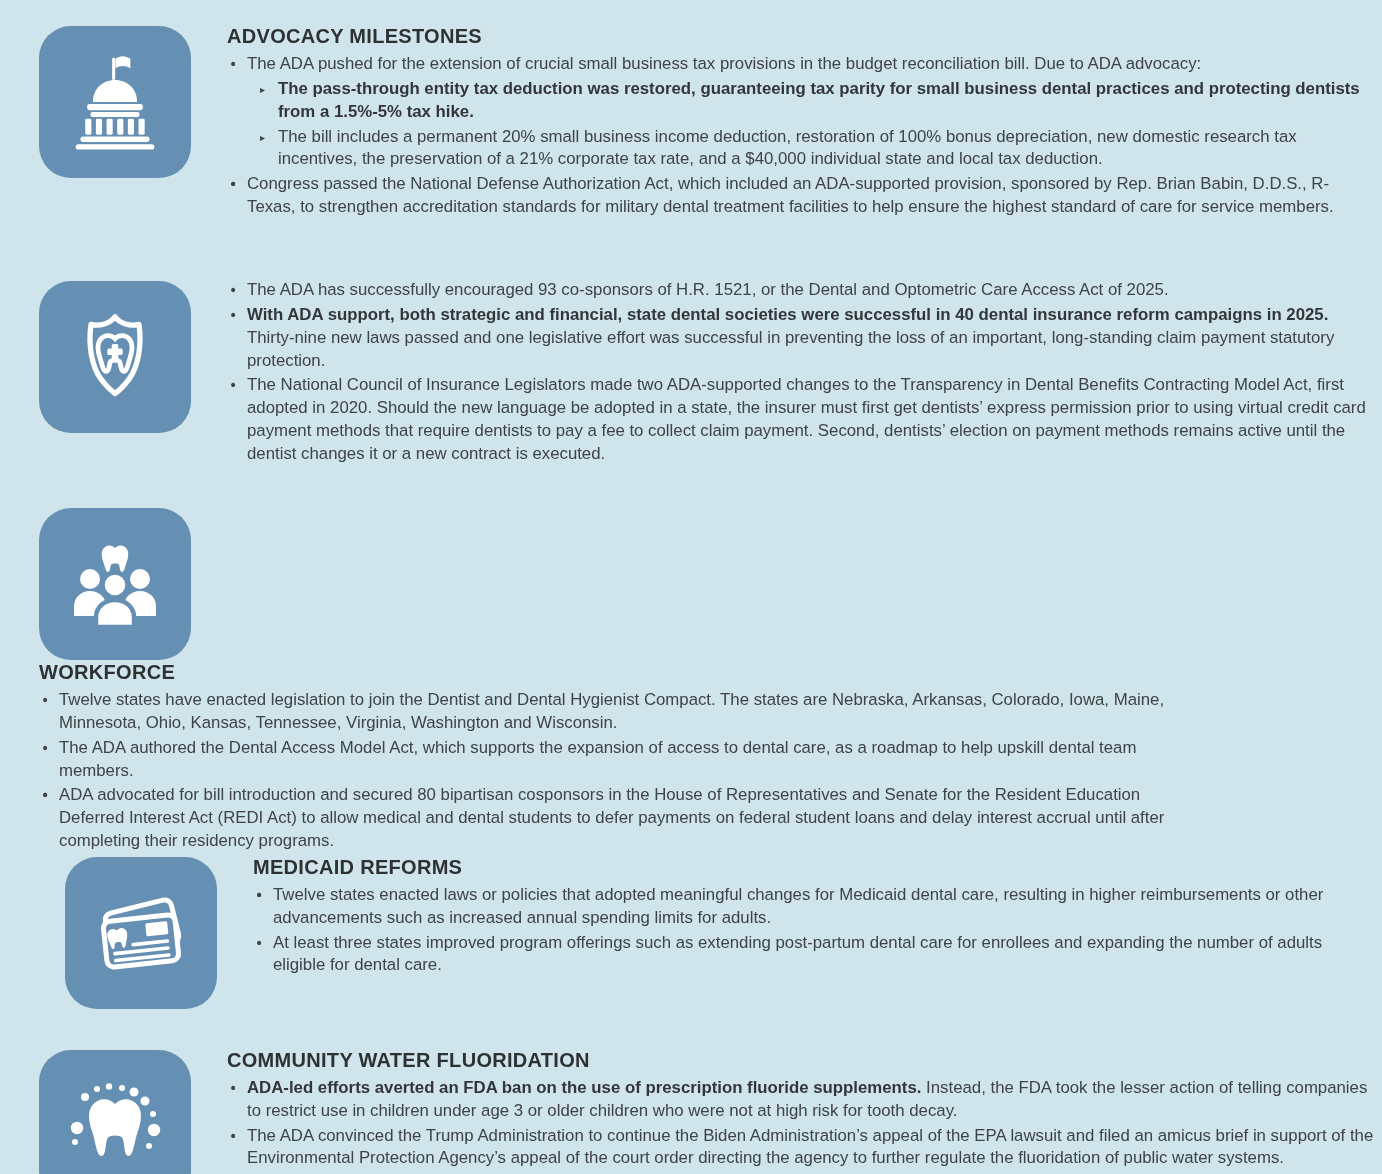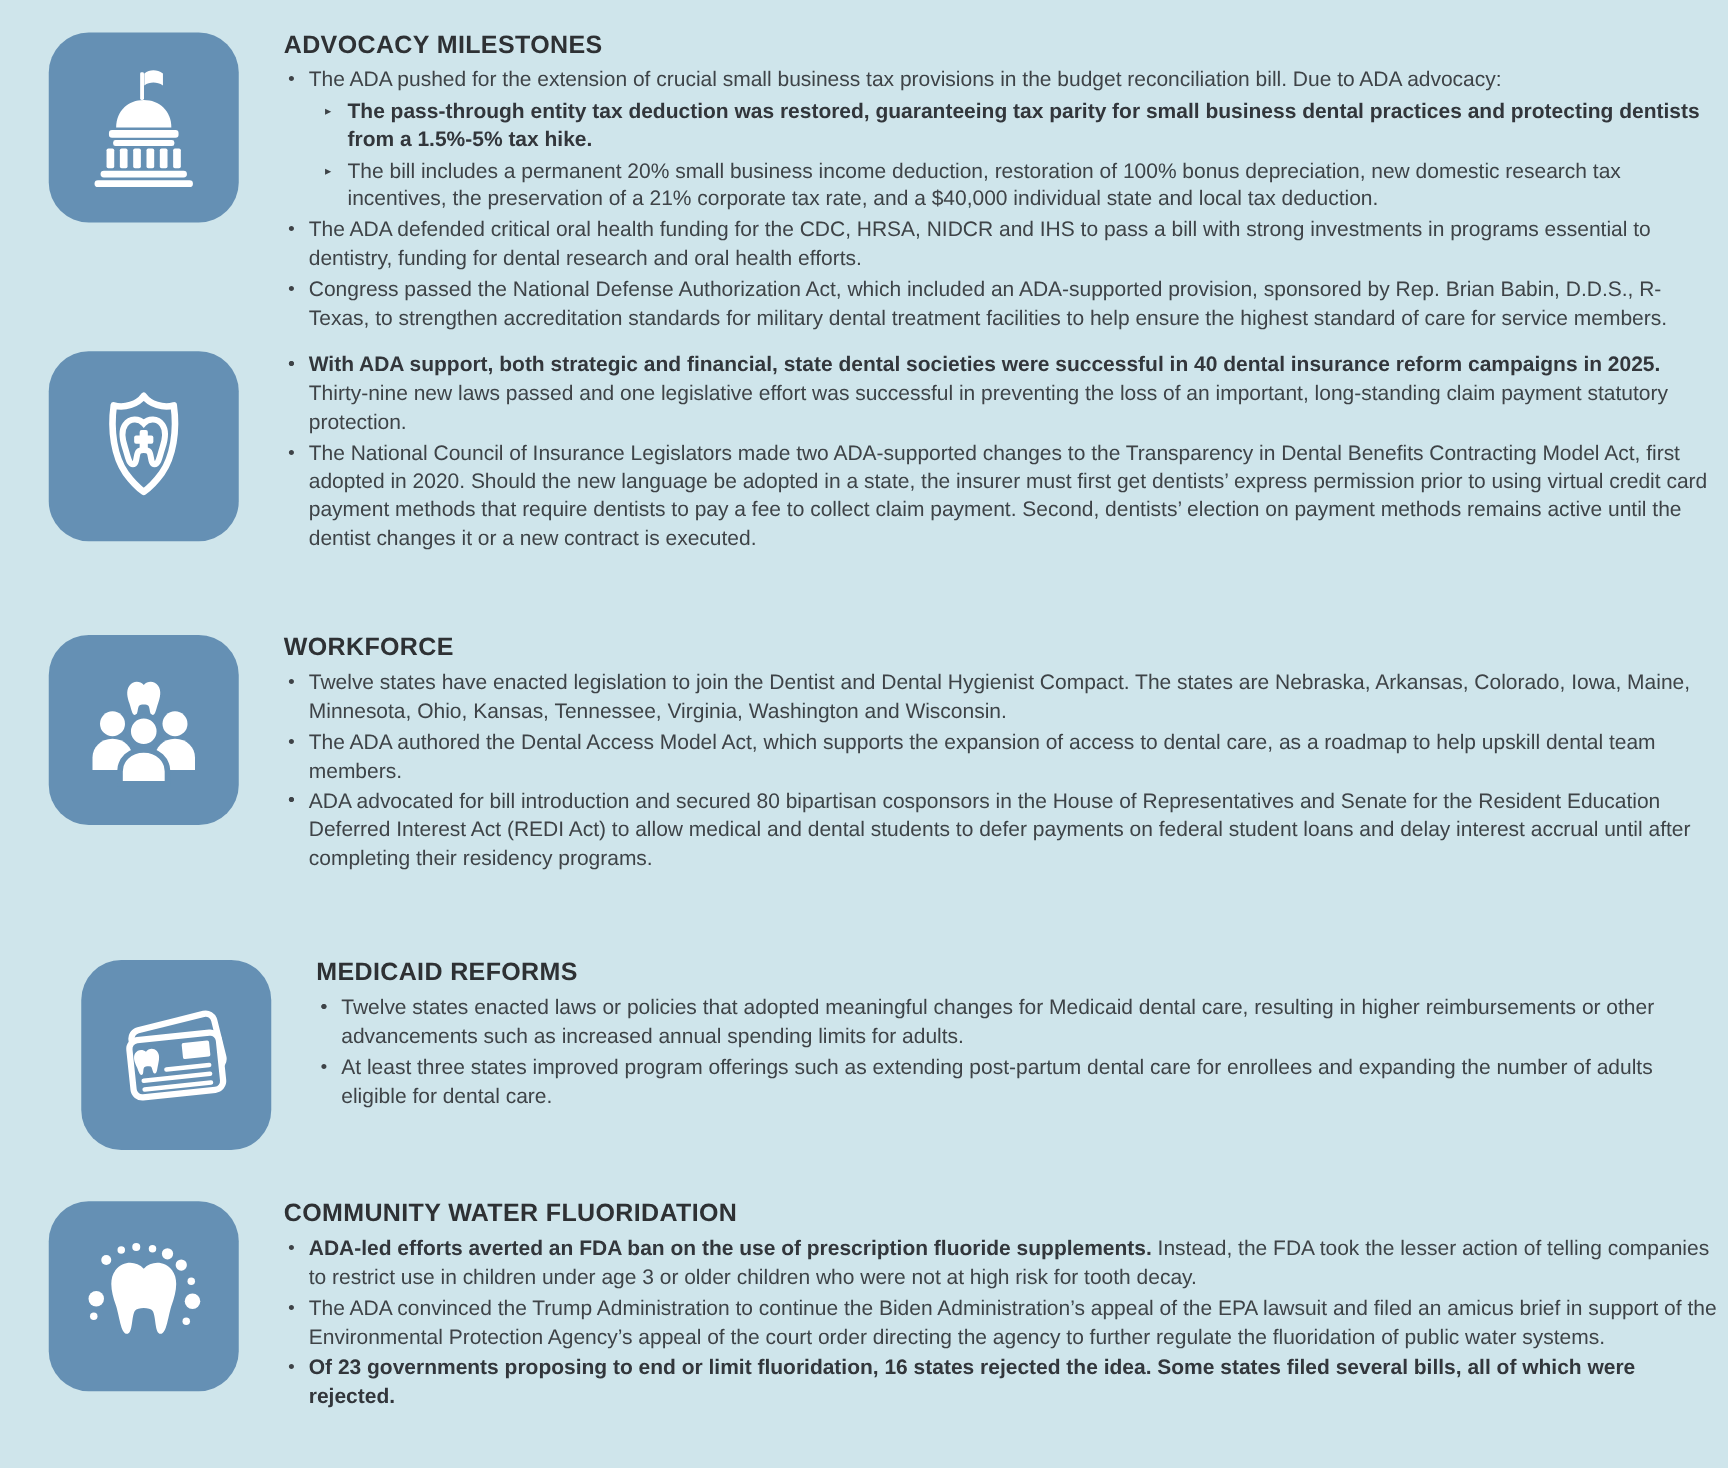--- a/index.html
+++ b/index.html
@@ -6,21 +6,21 @@
   body{
     width:1382px;height:1174px;overflow:hidden;
     background:#cfe5eb;
     font-family:"Liberation Sans","DejaVu Sans",sans-serif;
     -webkit-font-smoothing:antialiased;
   }
   .page{padding-top:24px;margin-left:17px;}
   .section{display:flex;align-items:flex-start;padding-left:22px;}
   .s1{min-height:255px;}
   .s2{min-height:227px;}
-  .s3{min-height:260px;}
+  .s3{min-height:260px;flex-direction:column;}
   .s4{min-height:193px;padding-left:48px;}
   .s5{min-height:200px;justify-content:space-between;}
   .icon-tile{
     flex:none;width:152px;height:152px;border-radius:32px;
     background:#6590b4;display:flex;align-items:center;justify-content:center;
     margin-right:36px;margin-top:2px;
   }
   .icon-tile svg{display:block;}
   .content{flex:1;max-width:1162px;padding-right:8px;}
   h2{
@@ -60,38 +60,38 @@
         <rect x="14" y="86" width="72" height="5.6" rx="2.8"></rect>
         <rect x="9" y="94" width="82" height="5.6" rx="2.8"></rect>
       </svg>
     </div>
     <div class="content">
       <h2>ADVOCACY MILESTONES</h2>
       <ul class="bullets">
           <li class="bullet l1"><span class="marker">•</span><span>The ADA pushed for the extension of crucial small business tax provisions in the budget reconciliation bill. Due to ADA advocacy:</span></li>
           <li class="bullet l2"><span class="marker">▸</span><span class="b">The pass-through entity tax deduction was restored, guaranteeing tax parity for small business dental practices and protecting dentists from a 1.5%-5% tax hike.</span></li>
           <li class="bullet l2"><span class="marker">▸</span><span>The bill includes a permanent 20% small business income deduction, restoration of 100% bonus depreciation, new domestic research tax incentives, the preservation of a 21% corporate tax rate, and a $40,000 individual state and local tax deduction.</span></li>
-          <li class="bullet l1"><span class="marker">•</span><span>The ADA defended critical oral health funding for the CDC, HRSA, NIDCR and IHS to pass a bill with strong investments in programs essential to dentistry, funding for dental research and oral health efforts.</span></li>
+          <li class="bullet l1"><span class="marker">•</span></li>
           <li class="bullet l1"><span class="marker">•</span><span>Congress passed the National Defense Authorization Act, which included an ADA-supported provision, sponsored by Rep. Brian Babin, D.D.S., R-Texas, to strengthen accreditation standards for military dental treatment facilities to help ensure the highest standard of care for service members.</span></li>
         </ul>
     </div>
   </div>
 
   <div class="section s2">
     <div class="icon-tile">
       <svg width="96" height="96" viewBox="0 0 100 100" xmlns="http://www.w3.org/2000/svg">
         <path d="M50 8 C45 15 34 18.5 25 16 C22 37 25.5 59 35 72.5 C40.5 80 46.5 85.5 50 88 C53.5 85.5 59.5 80 65 72.5 C74.5 59 78 37 75 16 C66 18.5 55 15 50 8 Z" fill="none" stroke="#ffffff" stroke-width="5.5" stroke-linejoin="round"></path>
         <path d="M50 31 C46 26.5 38.5 26.5 34.5 32 C30.5 37.5 32.5 45.5 34.5 51.5 C36.5 57.5 37.5 65 41 65 C44.5 65 43.5 57 45.5 54.5 C47 52.8 53 52.8 54.5 54.5 C56.5 57 55.5 65 59 65 C62.5 65 63.5 57.5 65.5 51.5 C67.5 45.5 69.5 37.5 65.5 32 C61.5 26.5 54 26.5 50 31 Z" fill="none" stroke="#ffffff" stroke-width="5"></path>
         <rect x="46.6" y="36.5" width="6.8" height="16" rx="1.6" fill="#ffffff"></rect>
         <rect x="42" y="41.1" width="16" height="6.8" rx="1.6" fill="#ffffff"></rect>
       </svg>
     </div>
     <div class="content">
       <ul class="bullets">
-          <li class="bullet l1"><span class="marker">•</span></li>
+          <li class="bullet l1"><span class="marker">•</span><span>The ADA has successfully encouraged 93 co-sponsors of H.R. 1521, or the Dental and Optometric Care Access Act of 2025.</span></li>
           <li class="bullet l1"><span class="marker">•</span><span class="b">With ADA support, both strategic and financial, state dental societies were successful in 40 dental insurance reform campaigns in 2025.</span><span> Thirty-nine new laws passed and one legislative effort was successful in preventing the loss of an important, long-standing claim payment statutory protection.</span></li>
           <li class="bullet l1"><span class="marker">•</span><span>The National Council of Insurance Legislators made two ADA-supported changes to the Transparency in Dental Benefits Contracting Model Act, first adopted in 2020. Should the new language be adopted in a state, the insurer must first get dentists’ express permission prior to using virtual credit card payment methods that require dentists to pay a fee to collect claim payment. Second, dentists’ election on payment methods remains active until the dentist changes it or a new contract is executed.</span></li>
         </ul>
     </div>
   </div>
 
   <div class="section s3">
     <div class="icon-tile">
       <svg width="100" height="100" viewBox="0 0 100 100" xmlns="http://www.w3.org/2000/svg">
         <path d="M50 14 C47 10.5 41.5 10.5 38.5 14.5 C35.5 18.5 37 24.5 38.5 28.5 C40 32.5 40.5 38 43 38 C45.5 38 44.8 32.5 46.3 30.5 C47.3 29.2 52.7 29.2 53.7 30.5 C55.2 32.5 54.5 38 57 38 C59.5 38 60 32.5 61.5 28.5 C63 24.5 64.5 18.5 61.5 14.5 C58.5 10.5 53 10.5 50 14 Z" fill="#ffffff"></path>

